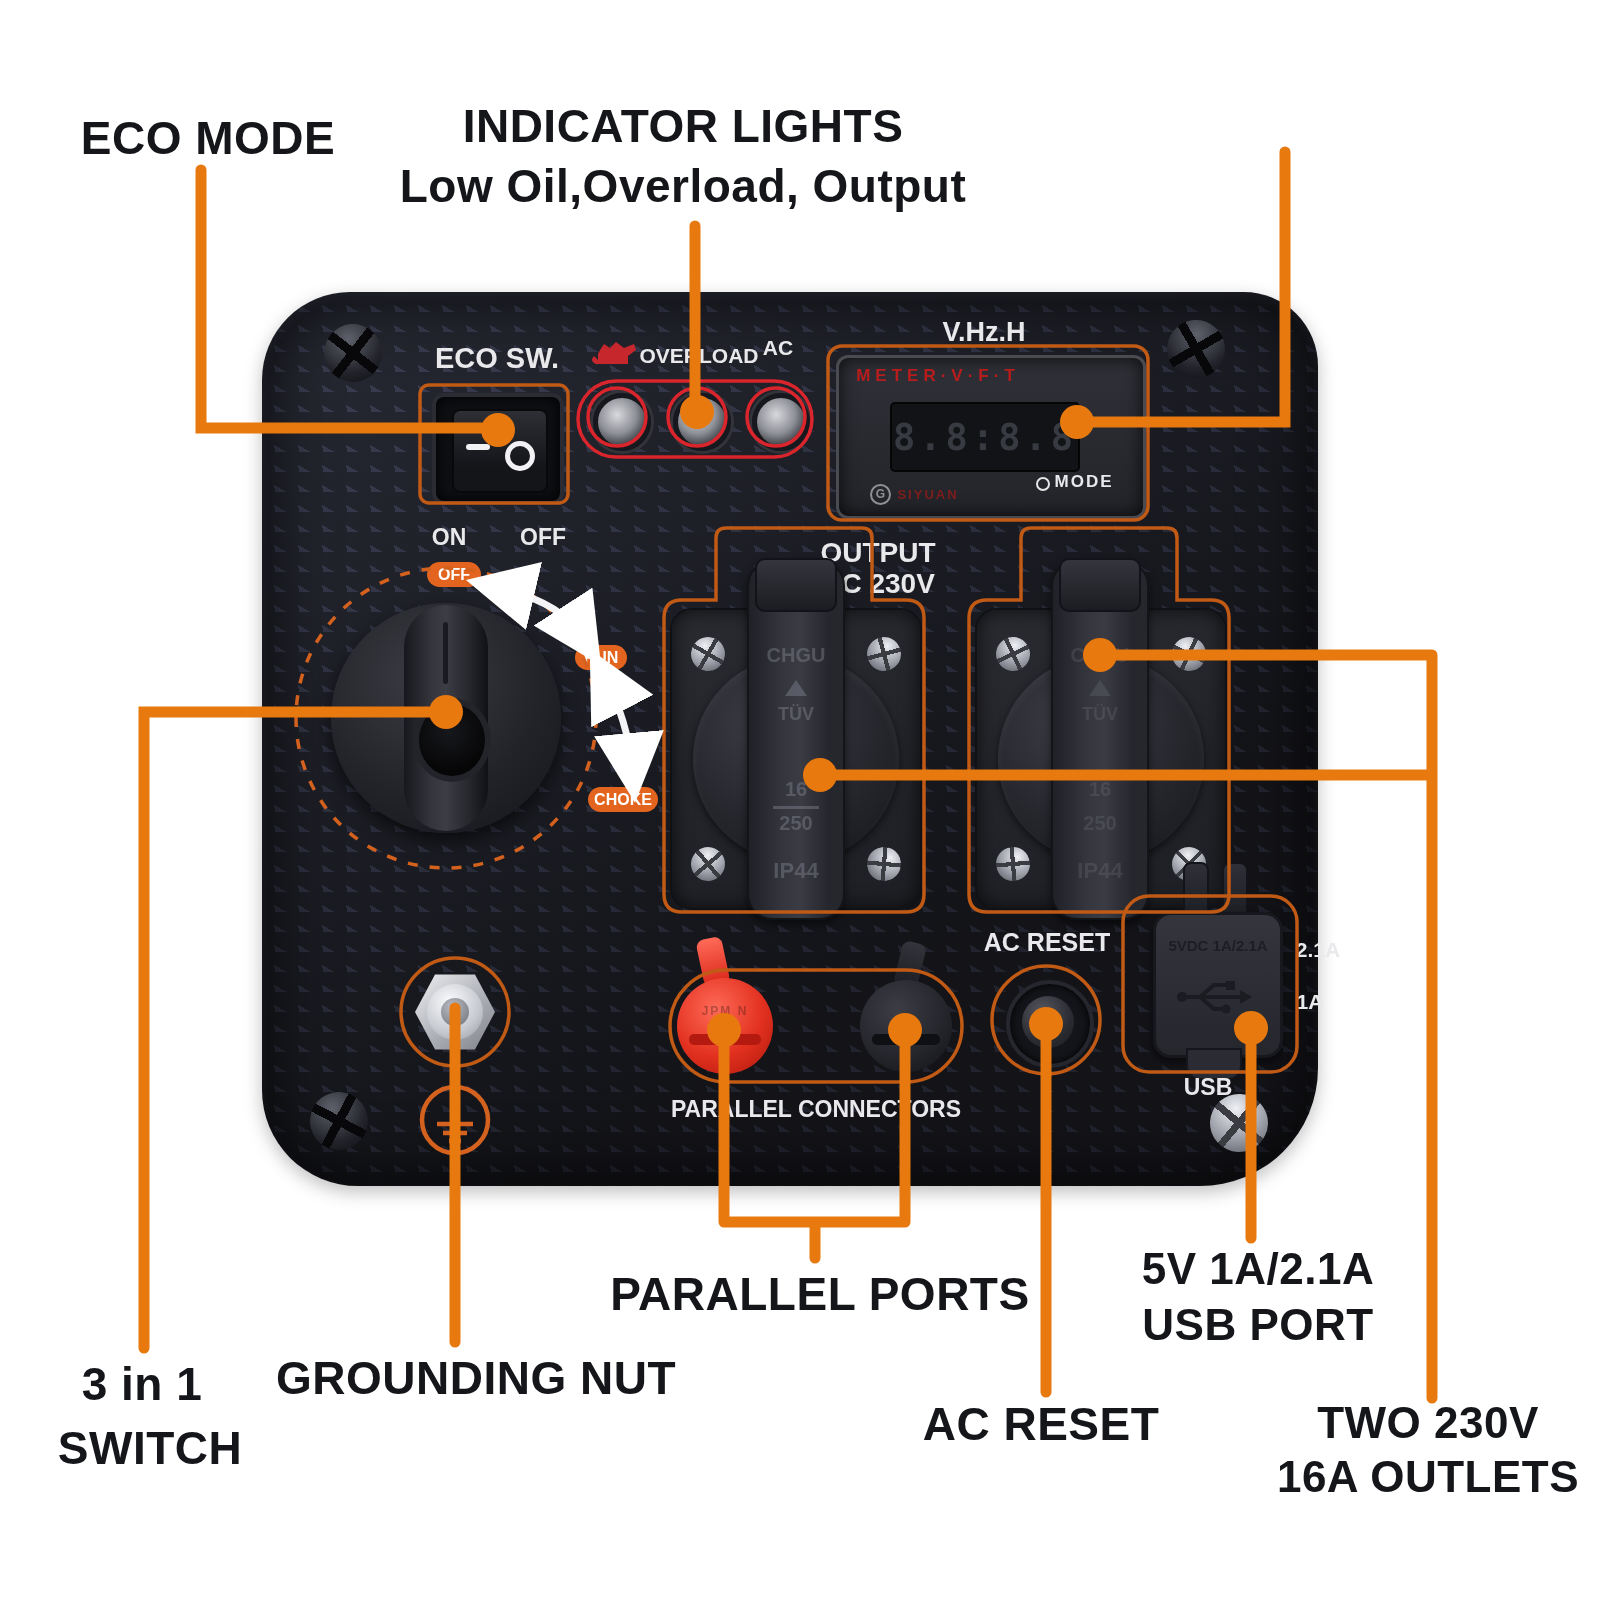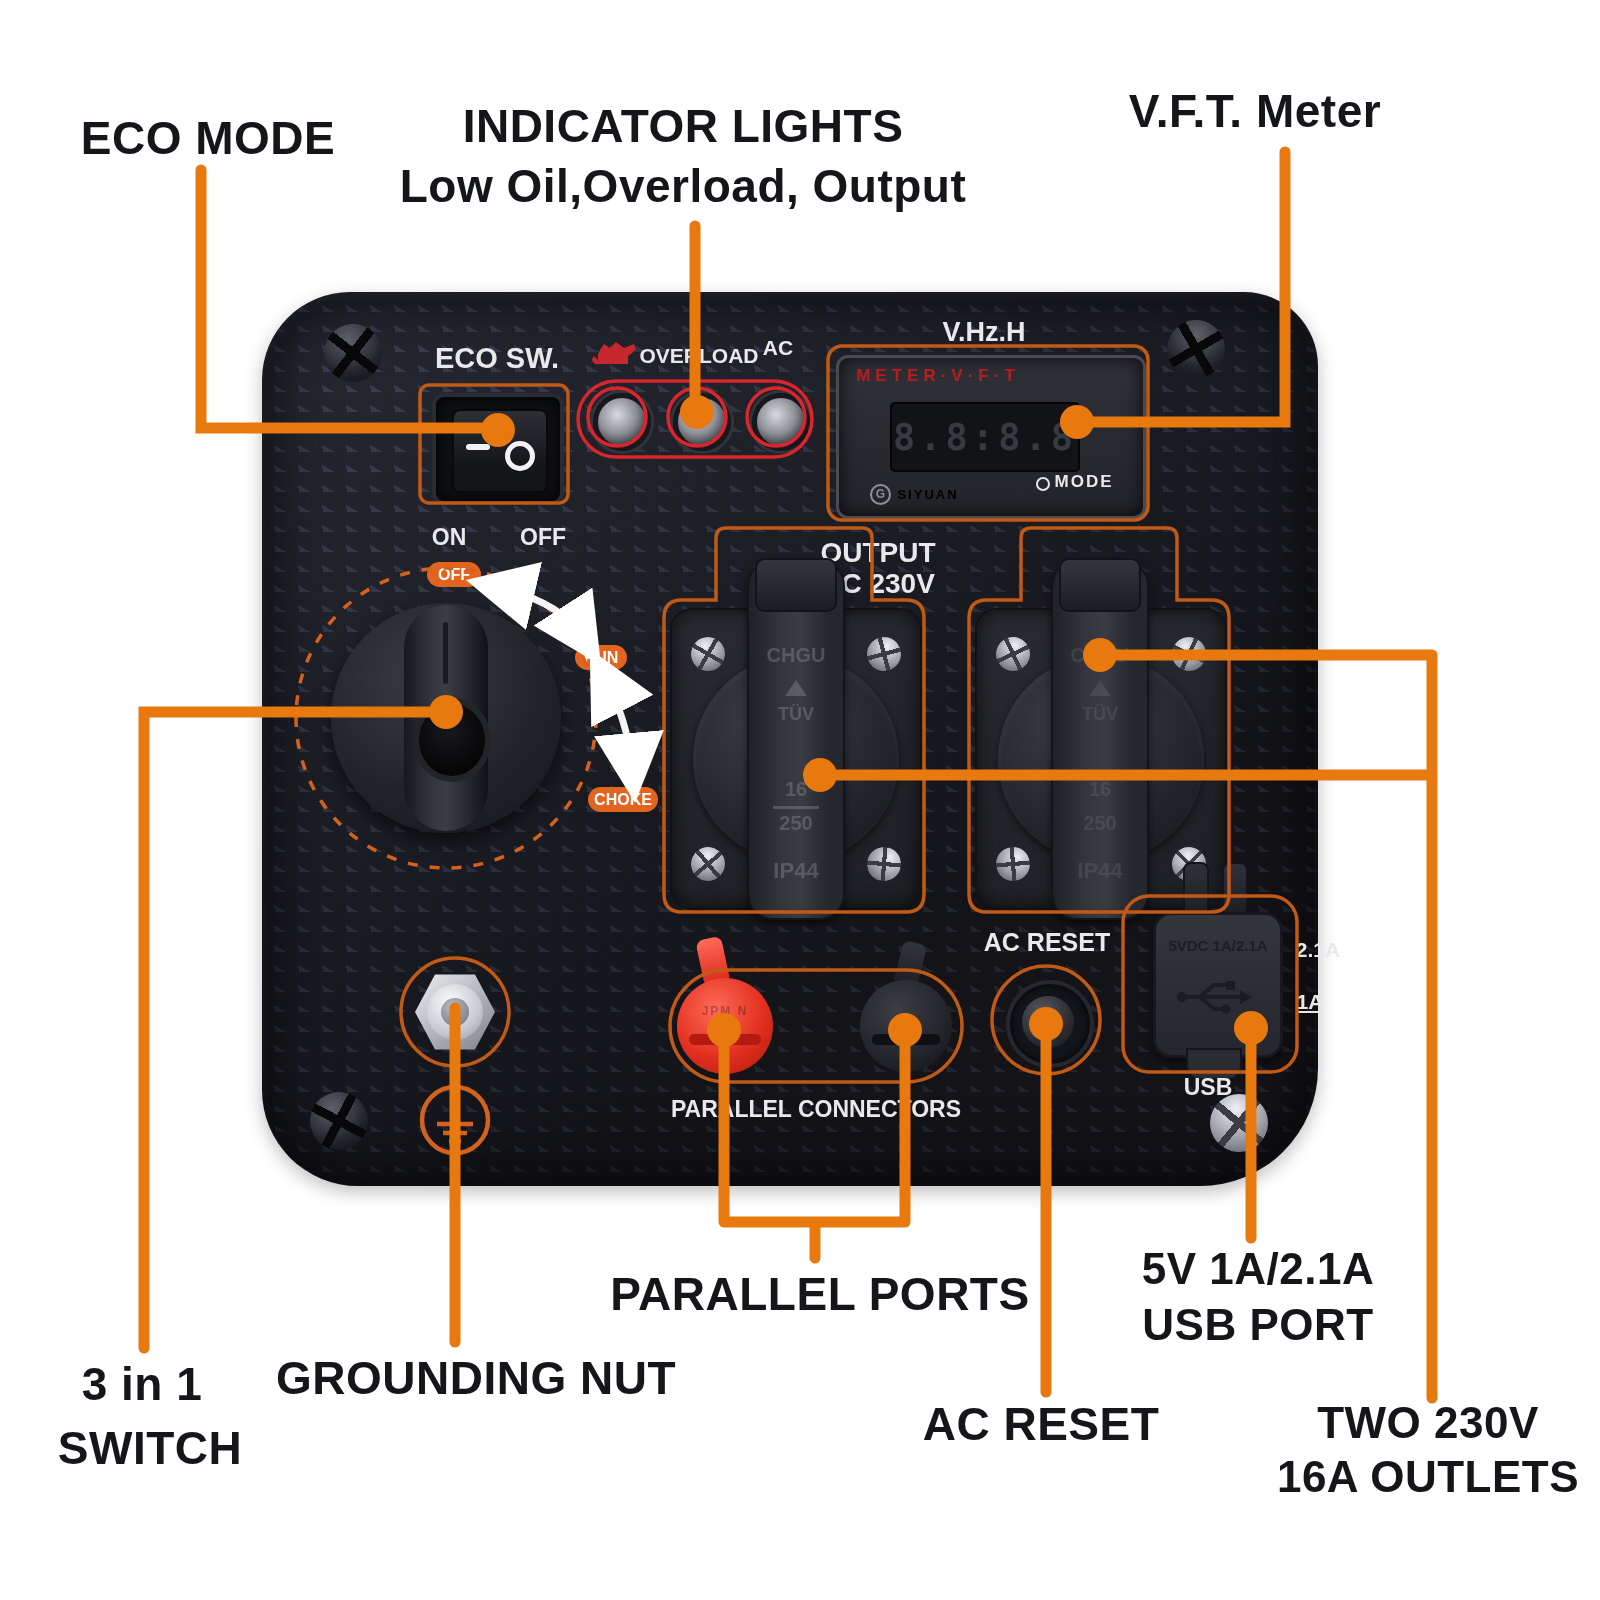--- a/index.html
+++ b/index.html
@@ -118,21 +118,21 @@
   <div class="led" style="left:673px;top:393px;"></div>
   <div class="led" style="left:752px;top:393px;"></div>
 
   <div class="ptxt" style="left:984px;top:317px;font-size:27px;">V.Hz.H</div>
   <div id="meter-body"></div>
   <div class="ptxt" style="left:938px;top:366px;font-size:17px;letter-spacing:5px;color:#b91c1c;">METER·V·F·T</div>
   <div id="lcd">8.8:8.8</div>
   <div class="mode-circle"></div>
   <div class="ptxt" style="left:1084px;top:472px;font-size:17px;letter-spacing:2px;">MODE</div>
   <div class="logo-circle">G</div>
-  <div class="ptxt" style="left:928px;top:487px;font-size:13px;letter-spacing:2px;color:#000000;">SIYUAN</div>
+  <div class="ptxt" style="left:928px;top:487px;font-size:13px;letter-spacing:2px;color:#7f1d1d;">SIYUAN</div>
 
   <div class="ptxt" style="left:878px;top:537px;font-size:28px;">OUTPUT</div>
   <div class="ptxt" style="left:878px;top:568px;font-size:28px;">AC 230V</div>
 
   <div class="plate" style="left:670px;top:608px;">
     <div class="screw silver screwS" style="left:19px;top:27px;transform:rotate(15deg);"></div>
     <div class="screw silver screwS" style="left:195px;top:27px;transform:rotate(60deg);"></div>
     <div class="screw silver screwS" style="left:19px;top:237px;transform:rotate(35deg);"></div>
     <div class="screw silver screwS" style="left:195px;top:237px;transform:rotate(80deg);"></div>
     <div class="socket" style="left:21px;top:46px;"></div>
@@ -212,21 +212,21 @@
       </g>
       <circle cx="8" cy="26" r="5" fill="#1b1c21"></circle>
       <path d="M66 19 L78 26 L66 33 Z" fill="#1b1c21"></path>
       <rect x="52" y="10" width="9" height="9" fill="#1b1c21"></rect>
       <circle cx="52" cy="38" r="4.5" fill="#1b1c21"></circle>
     </svg>
   </div>
   <div id="usb-latch"></div>
   <div class="ptxt" style="left:1208px;top:1074px;font-size:23px;">USB</div>
   <div class="ptxt" style="left:1318px;top:938px;font-size:21px;">2.1A</div>
-  <div class="ptxt" style="left:1310px;top:990px;font-size:21px;text-decoration:underline;">1A</div>
+  <div class="ptxt" style="left:1310px;top:990px;font-size:21px;">1A</div>
 
   <svg class="overlay" width="1600" height="1600" viewBox="0 0 1600 1600">
     <defs>
       <marker id="ah" markerWidth="10" markerHeight="10" refX="5" refY="5" orient="auto-start-reverse">
         <path d="M0 0 L10 5 L0 10 Z" fill="#ffffff"></path>
       </marker>
     </defs>
 
     <g fill="none" stroke="#C05A14" stroke-width="3.5">
       <rect x="420" y="385" width="148" height="118" rx="9"></rect>
@@ -283,21 +283,20 @@
       <circle cx="724" cy="1030" r="17"></circle>
       <circle cx="905" cy="1030" r="17"></circle>
       <circle cx="1046" cy="1024" r="17"></circle>
       <circle cx="1251" cy="1028" r="17"></circle>
     </g>
   </svg>
 
   <div class="lbl" style="left:208px;top:112px;">ECO MODE</div>
   <div class="lbl" style="left:683px;top:100px;">INDICATOR LIGHTS</div>
   <div class="lbl" style="left:683px;top:160px;">Low Oil,Overload, Output</div>
-  <div class="lbl" style="left:1255px;top:85px;">V.F.T. Meter</div>
   <div class="lbl" style="left:142px;top:1358px;">3 in 1</div>
   <div class="lbl" style="left:150px;top:1422px;">SWITCH</div>
   <div class="lbl" style="left:820px;top:1268px;">PARALLEL PORTS</div>
   <div class="lbl" style="left:476px;top:1352px;">GROUNDING NUT</div>
   <div class="lbl" style="left:1041px;top:1398px;">AC RESET</div>
   <div class="lbl" style="left:1258px;top:1244px;font-size:44px;">5V 1A/2.1A</div>
   <div class="lbl" style="left:1258px;top:1300px;font-size:44px;">USB PORT</div>
   <div class="lbl" style="left:1428px;top:1398px;font-size:44px;">TWO 230V</div>
   <div class="lbl" style="left:1428px;top:1452px;font-size:44px;">16A OUTLETS</div>
 

